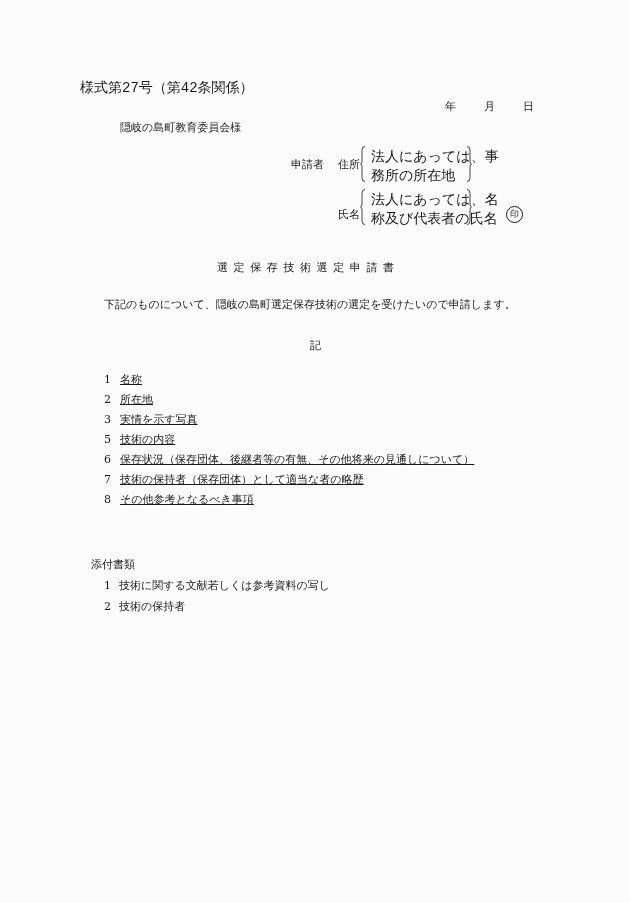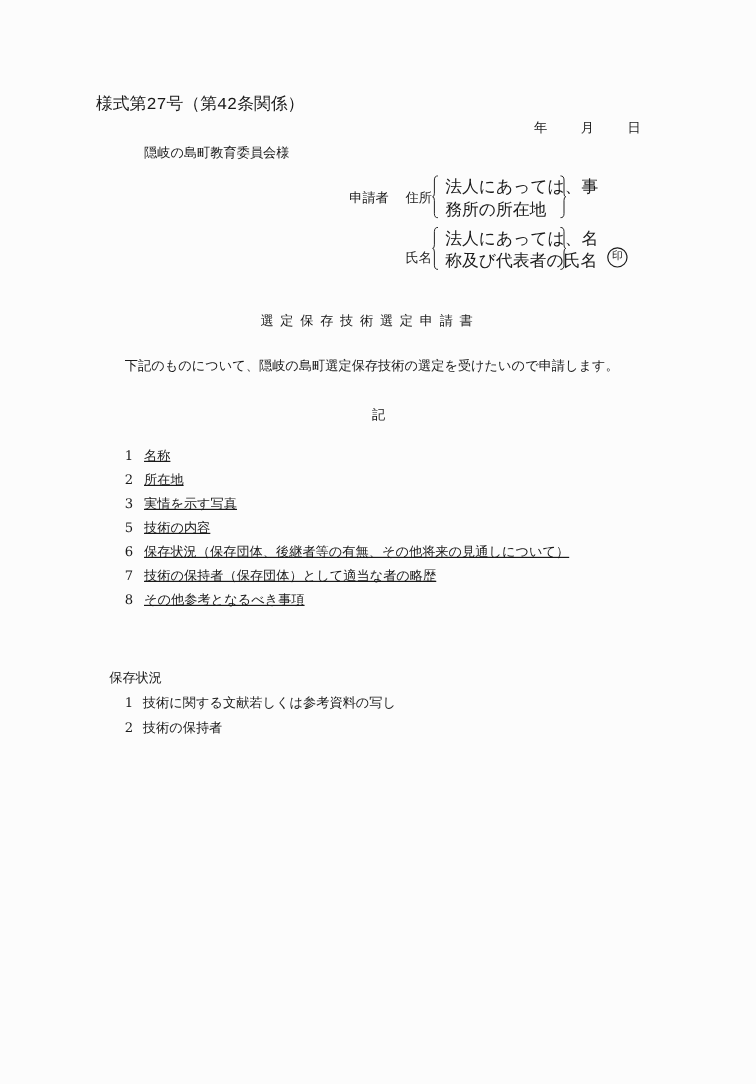--- a/index.html
+++ b/index.html
@@ -126,18 +126,18 @@
 <ol class="item-list">
   <li><span class="num">1</span><span>名称</span></li>
   <li><span class="num">2</span><span>所在地</span></li>
   <li><span class="num">3</span><span>実情を示す写真</span></li>
   <li><span class="num">5</span><span>技術の内容</span></li>
   <li><span class="num">6</span><span>保存状況（保存団体、後継者等の有無、その他将来の見通しについて）</span></li>
   <li><span class="num">7</span><span>技術の保持者（保存団体）として適当な者の略歴</span></li>
   <li><span class="num">8</span><span>その他参考となるべき事項</span></li>
 </ol>
 
-<div class="abs attach-title">保存状況</div>
+<div class="abs attach-title">添付書類</div>
 
 <ol class="attach-list">
   <li><span class="num">1</span><span>技術に関する文献若しくは参考資料の写し</span></li>
   <li><span class="num">2</span><span>技術の保持者</span></li>
 </ol>
 
 </body></html>

